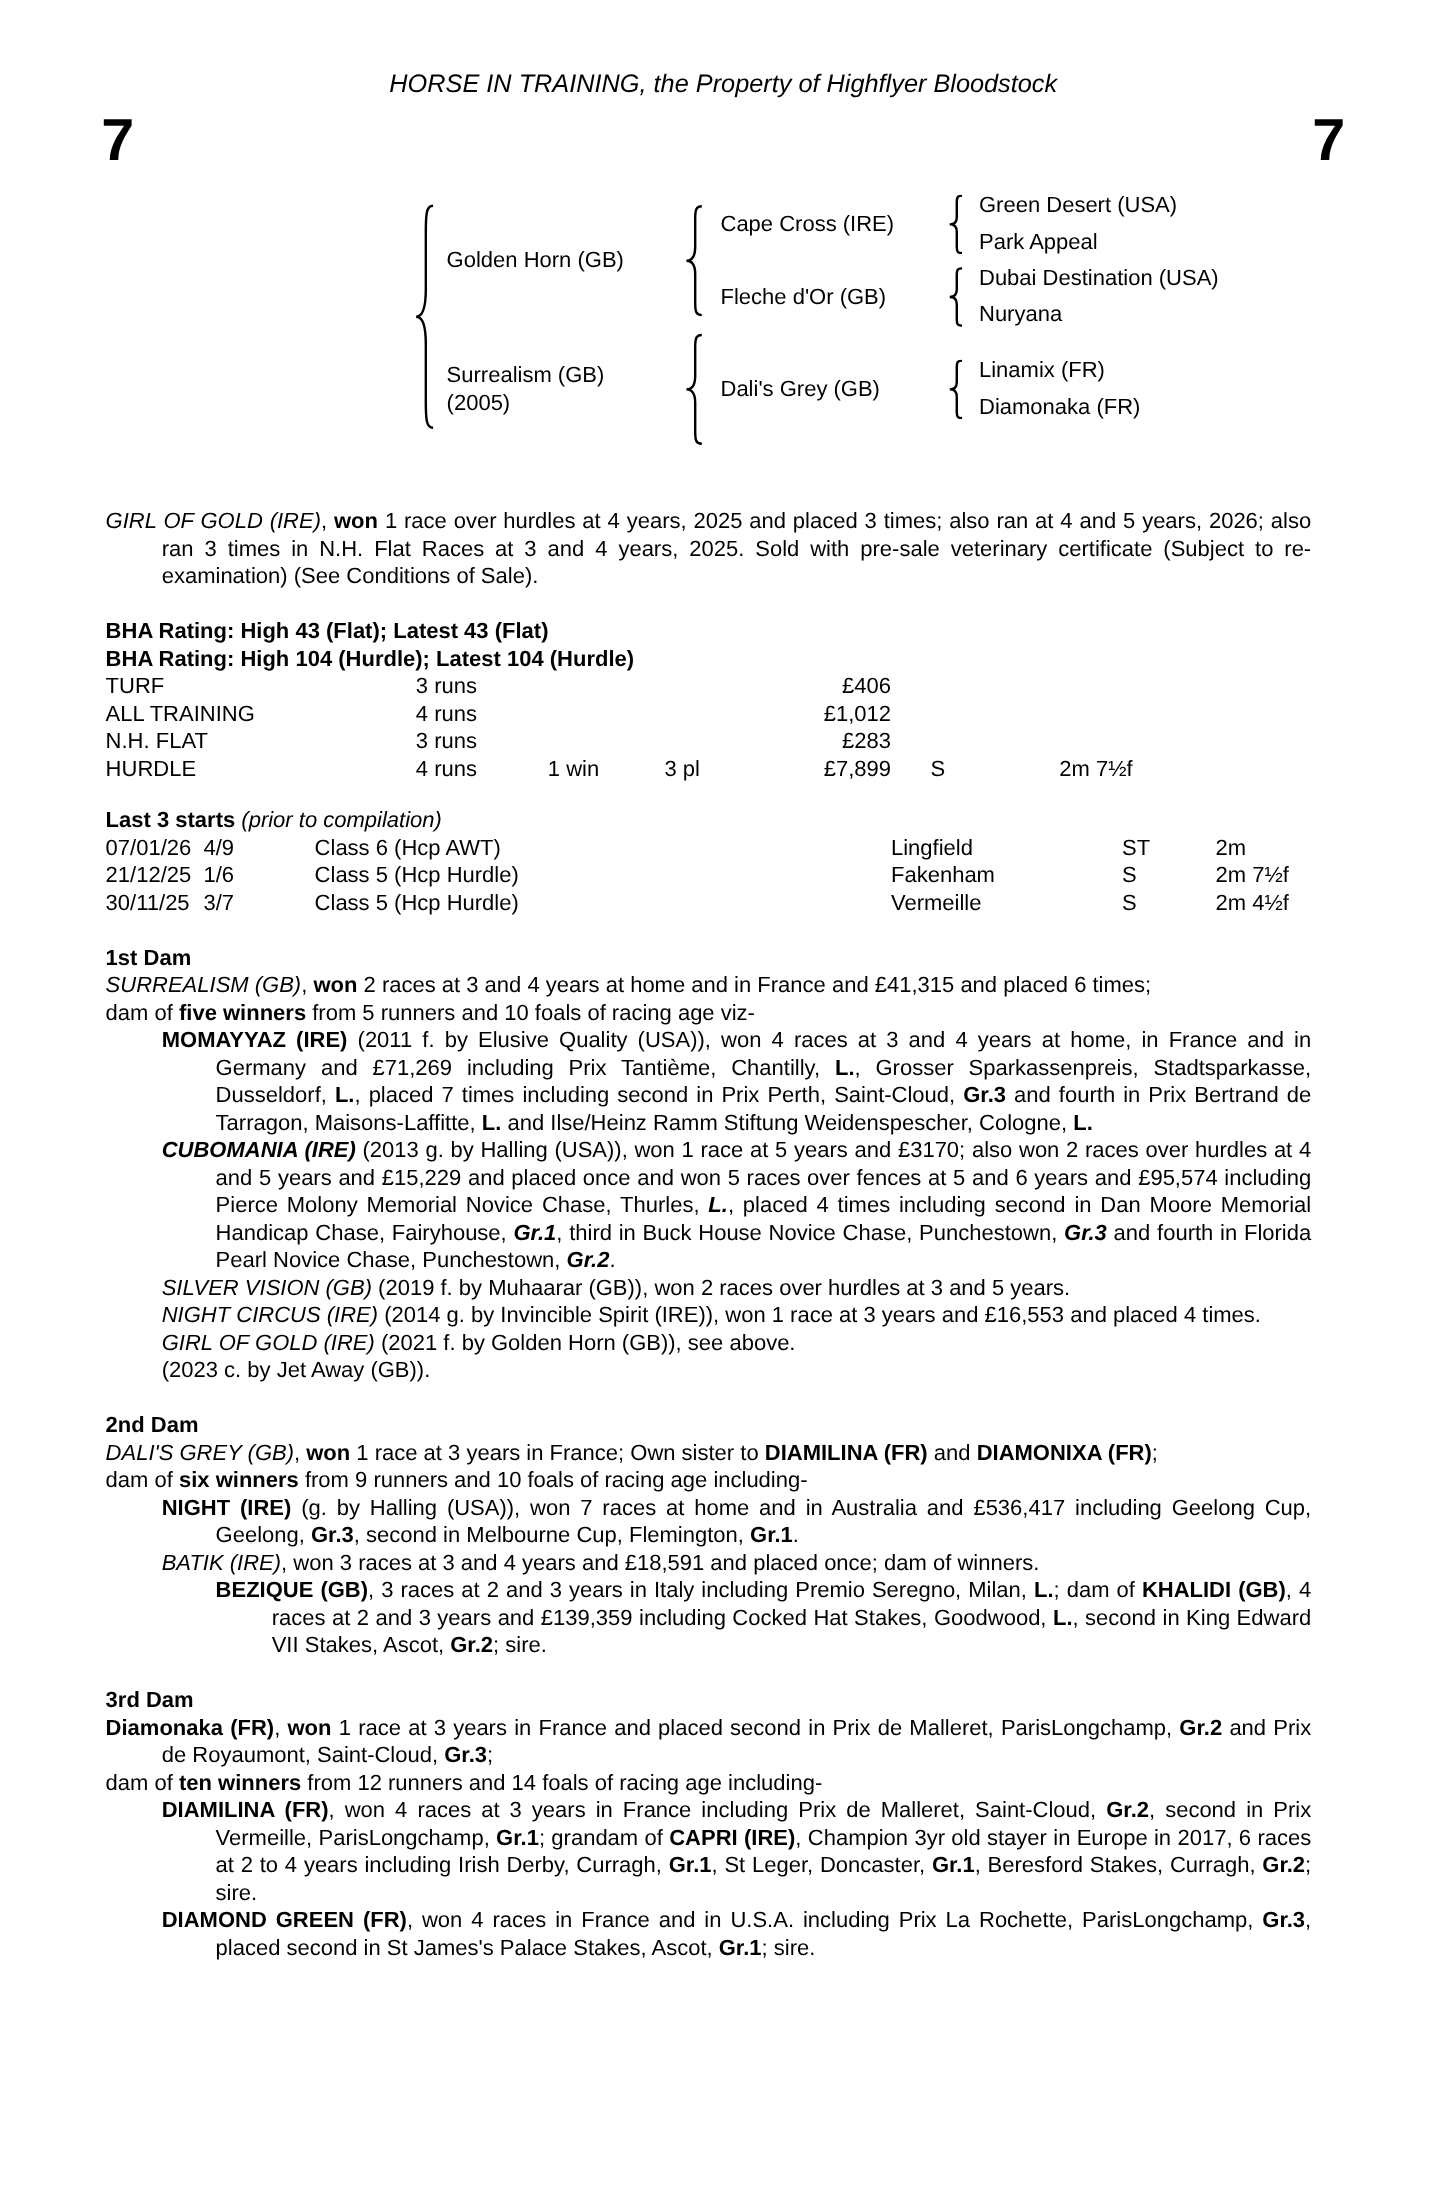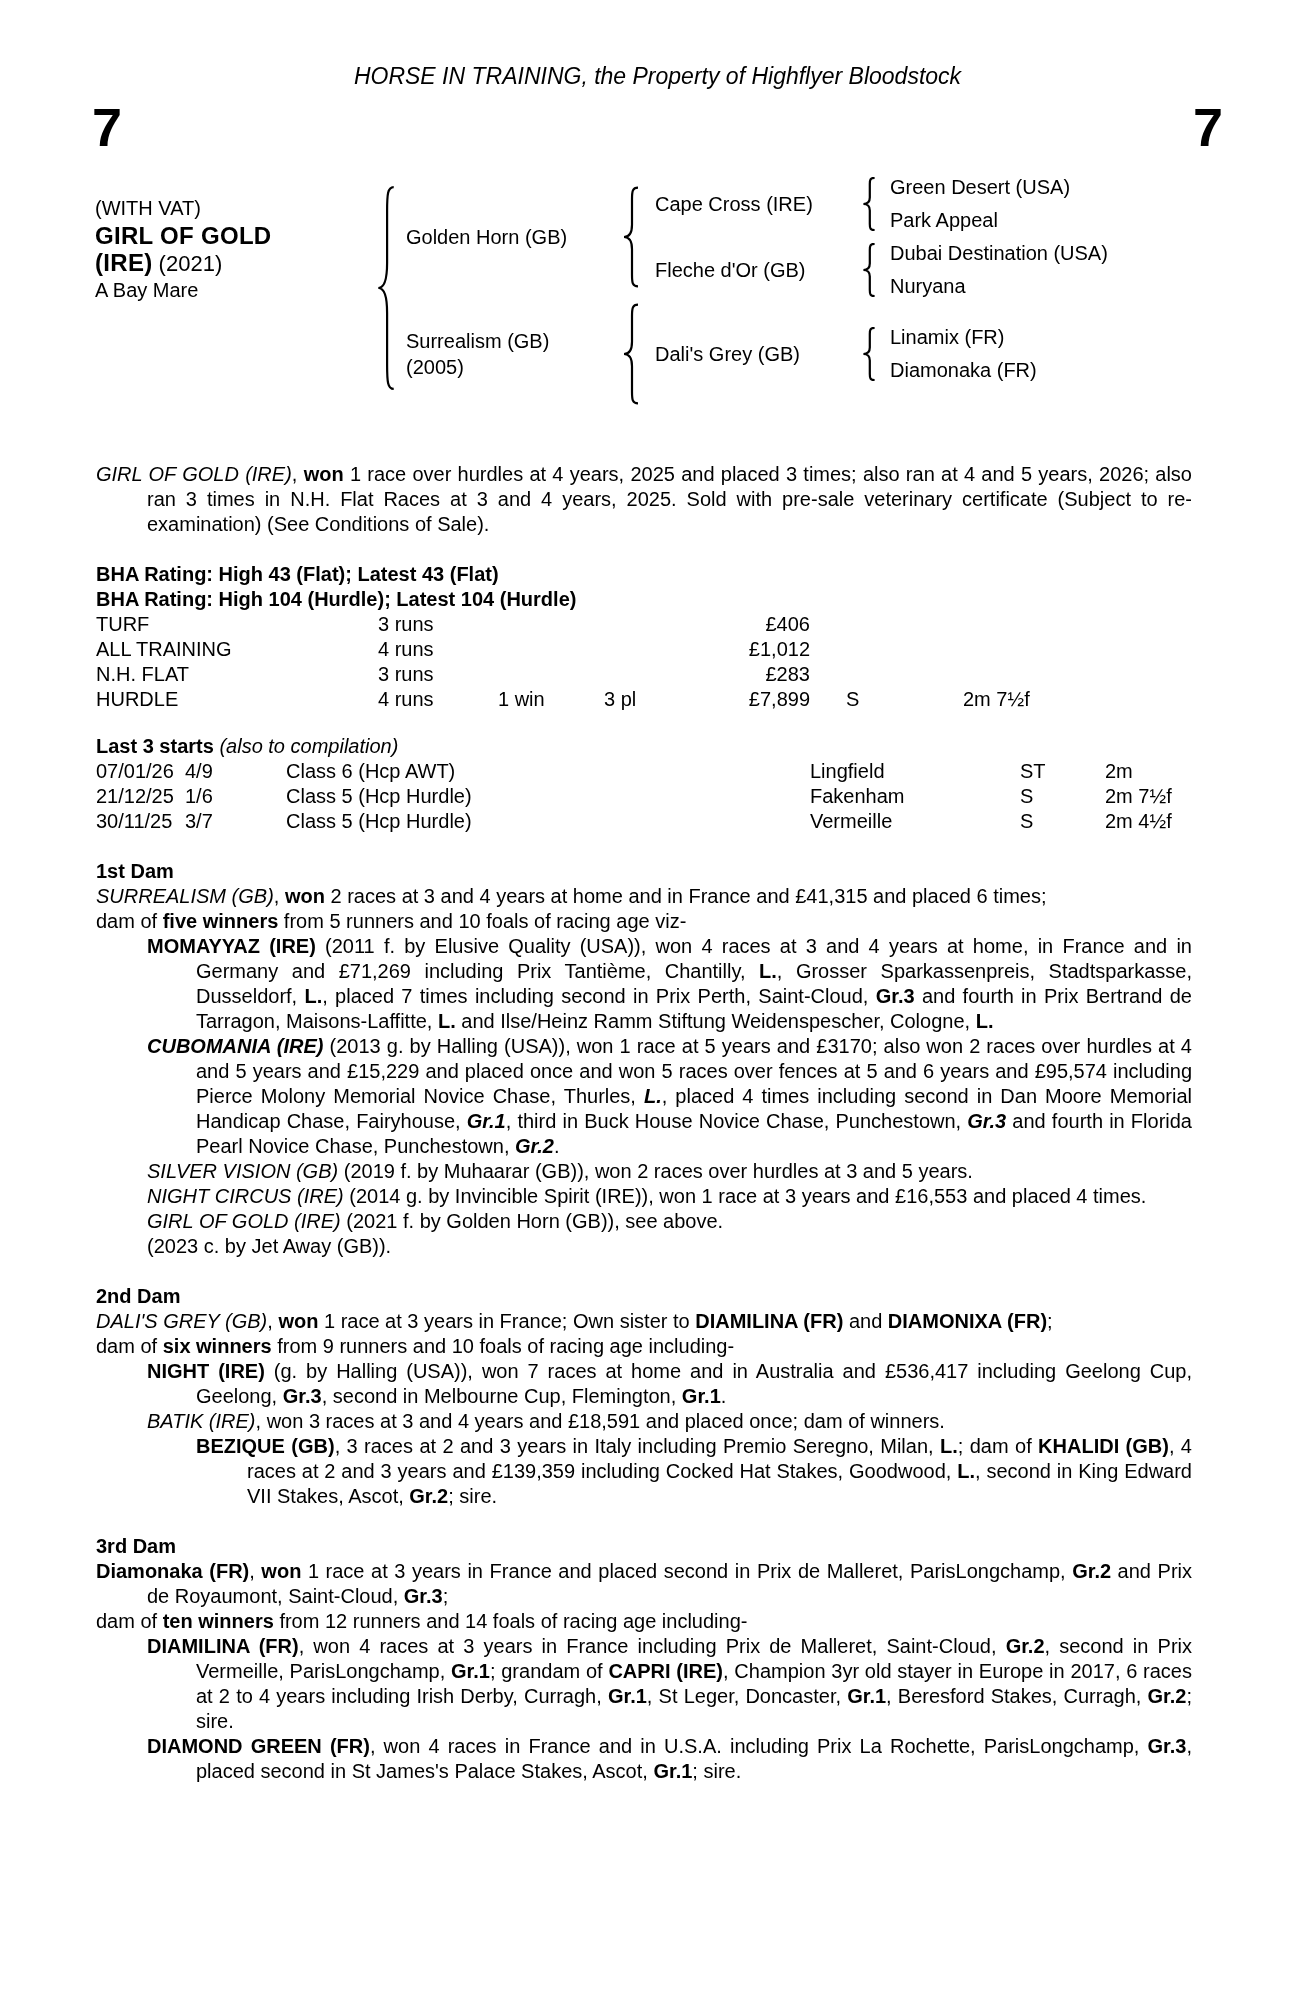--- a/index.html
+++ b/index.html
@@ -72,26 +72,20 @@
 </style>
 </head>
 <body>
 
 <div class="page">
 
   <div class="page-header">HORSE IN TRAINING, the Property of Highflyer Bloodstock</div>
   <div class="lot-number lot-left">7</div>
   <div class="lot-number lot-right">7</div>
 
-  <div class="ped-info">
-    <div>(WITH VAT)</div>
-    <div class="ped-horse-name">GIRL OF GOLD</div>
-    <div class="ped-name2"><span class="s-b">(IRE)</span><span class="s-n"> (2021)</span></div>
-    <div>A Bay Mare</div>
-  </div>
 
   <div class="ped-chart">
     <div class="ped-root">
       <svg class="brace brace-big" viewBox="0 0 20 100" preserveAspectRatio="none">
           <path d="M17 1.5 C11.5 1.5 11 5 11 13 L11 38 C11 46 8.5 50 3 50 C8.5 50 11 54 11 62 L11 87 C11 95 11.5 98.5 17 98.5" fill="none" stroke="#000" stroke-width="2.2" vector-effect="non-scaling-stroke"></path>
         </svg>
       <div class="parents-col">
 
         <div class="parent-block">
           <div class="parent-name">Golden Horn (GB)</div>
@@ -190,21 +184,21 @@
         <span class="st-runs">4 runs</span>
         <span class="st-wins">1 win</span>
         <span class="st-places">3 pl</span>
         <span class="st-earnings">£7,899</span>
         <span class="st-going">S</span>
         <span class="st-distance">2m 7½f</span>
       </div>
     </div>
 
     <div class="starts-block">
-      <div class="starts-heading"><span class="s-b">Last 3 starts</span><span class="s-i"> (also to compilation)</span></div>
+      <div class="starts-heading"><span class="s-b">Last 3 starts</span><span class="s-i"> (prior to compilation)</span></div>
       <div class="start-row">
         <span class="ls-date">07/01/26</span>
         <span class="ls-position">4/9</span>
         <span class="ls-race">Class 6 (Hcp AWT)</span>
         <span class="ls-course">Lingfield</span>
         <span class="ls-going">ST</span>
         <span class="ls-distance">2m</span>
       </div>
       <div class="start-row">
         <span class="ls-date">21/12/25</span>

